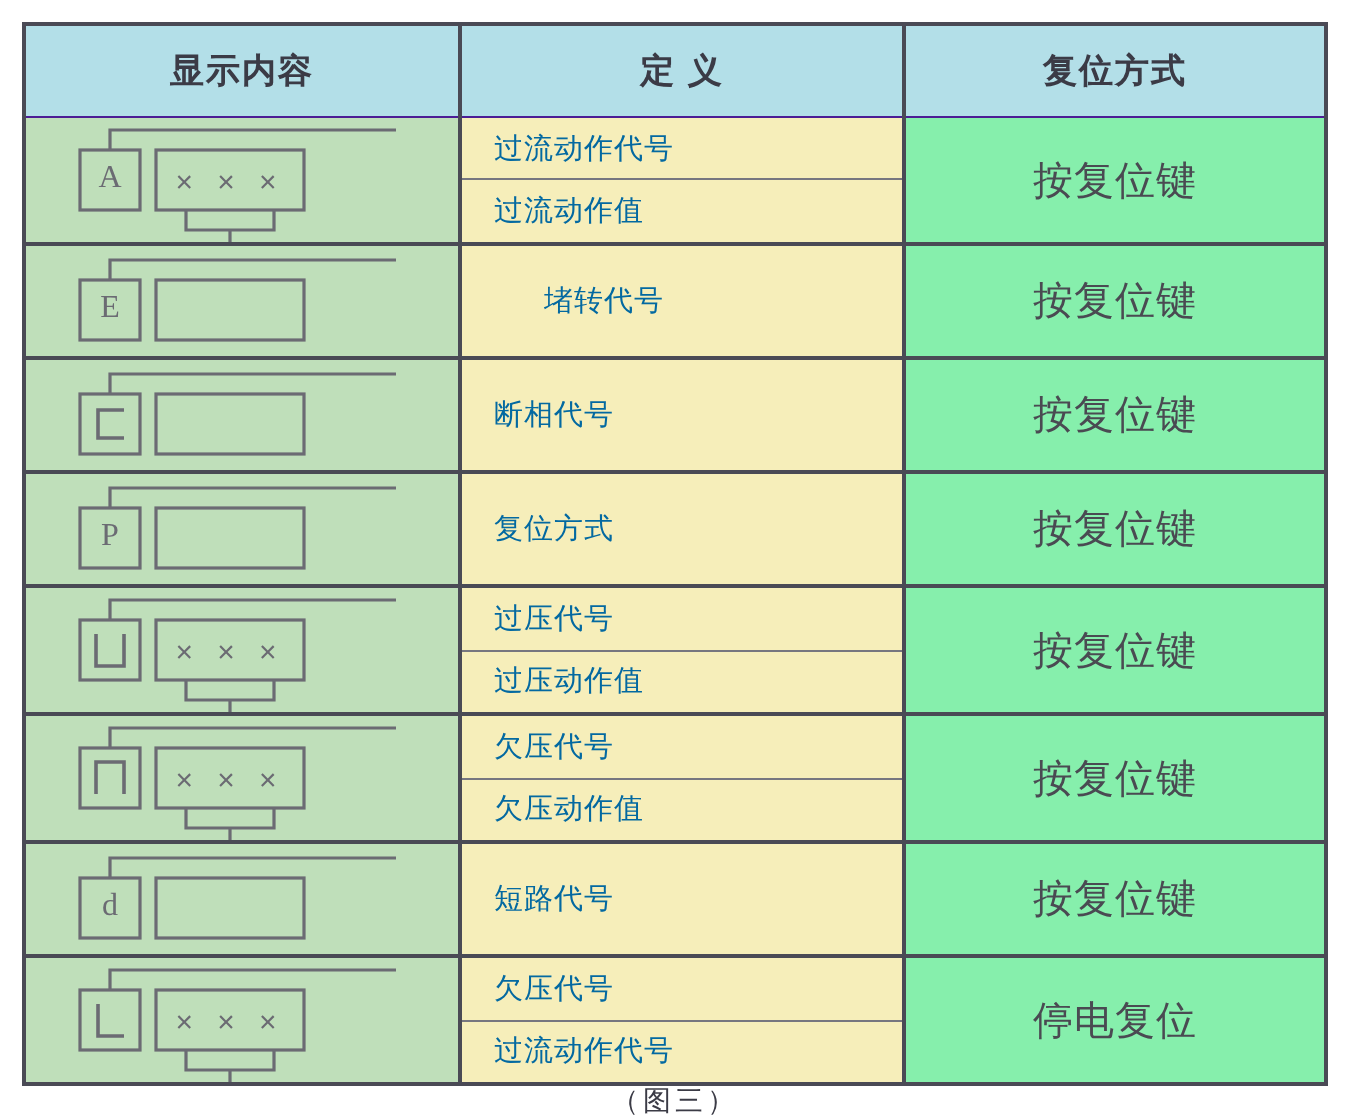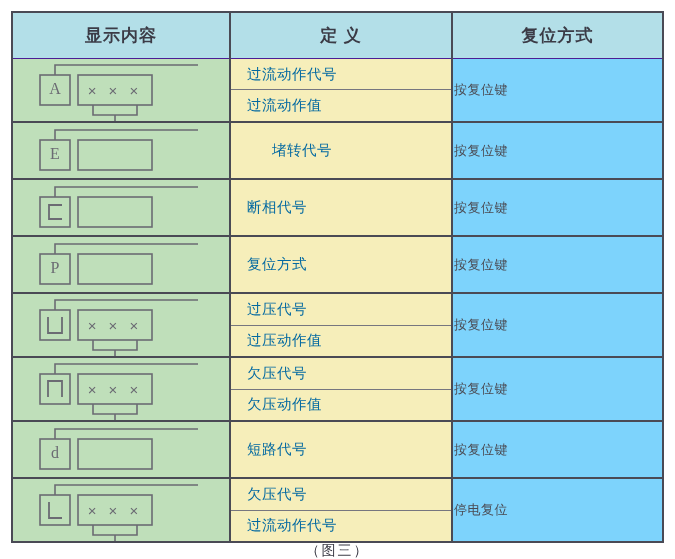--- a/index.html
+++ b/index.html
@@ -74,25 +74,25 @@
     color: #0369a1;
     height: 27px;
     vertical-align: middle;
     letter-spacing: 0.5px;
   }
   td.def-cell.sub-top {
     border-bottom: 1px solid #76767f;
   }
 
   td.reset-cell {
-    background: #7dd3fc;
+    background: #86efac;
     border-bottom: 2px solid #4a4a55;
-    text-align: left;
-    vertical-align: middle;
-    font-size: 13px;
+    text-align: center;
+    vertical-align: middle;
+    font-size: 20px;
     color: #4a4a52;
     letter-spacing: 0.5px;
   }
 
   
   .icon-box {
     width: 100%;
     height: 100%;
     display: flex;
     align-items: center;

